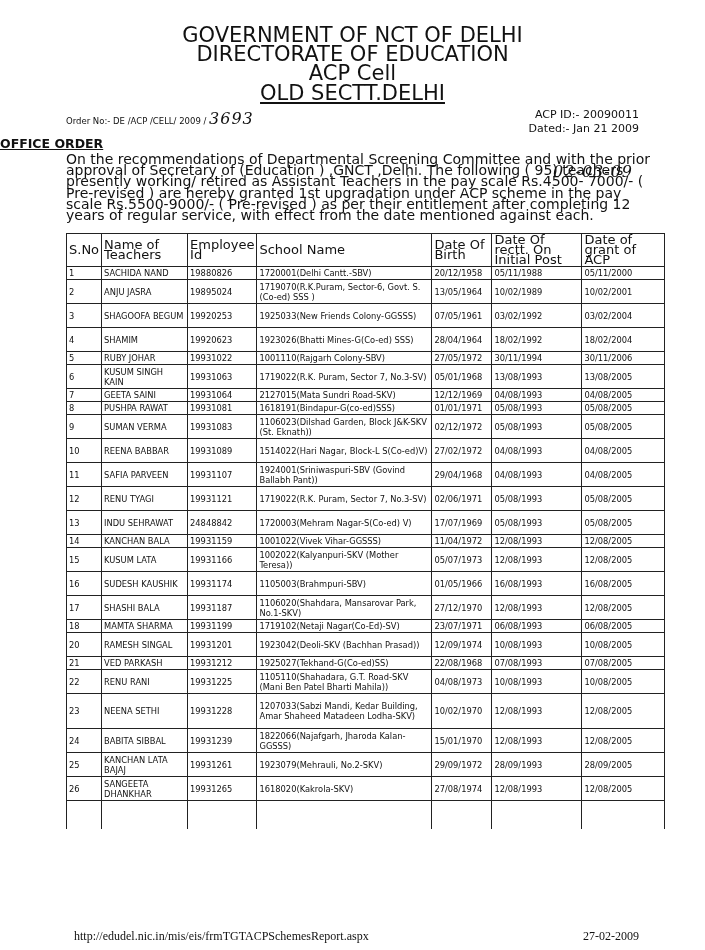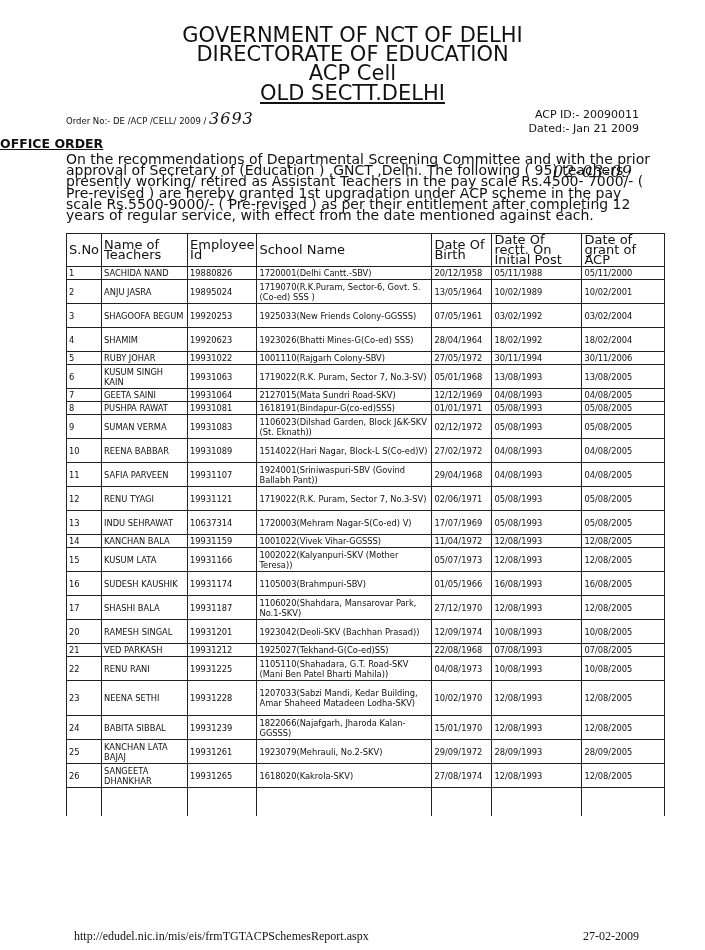--- a/index.html
+++ b/index.html
@@ -161,21 +161,21 @@
         <td>RENU TYAGI</td>
         <td>19931121</td>
         <td>1719022(R.K. Puram, Sector 7, No.3-SV)</td>
         <td>02/06/1971</td>
         <td>05/08/1993</td>
         <td>05/08/2005</td>
       </tr>
       <tr class="h2">
         <td>13</td>
         <td>INDU SEHRAWAT</td>
-        <td>10637314</td>
+        <td>24848842</td>
         <td>1720003(Mehram Nagar-S(Co-ed) V)</td>
         <td>17/07/1969</td>
         <td>05/08/1993</td>
         <td>05/08/2005</td>
       </tr>
       <tr class="h1">
         <td>14</td>
         <td>KANCHAN BALA</td>
         <td>19931159</td>
         <td>1001022(Vivek Vihar-GGSSS)</td>
@@ -203,20 +203,29 @@
       </tr>
       <tr class="h2">
         <td>17</td>
         <td>SHASHI BALA</td>
         <td>19931187</td>
         <td>1106020(Shahdara, Mansarovar Park, No.1-SKV)</td>
         <td>27/12/1970</td>
         <td>12/08/1993</td>
         <td>12/08/2005</td>
       </tr>
+      <tr class="h1">
+        <td>18</td>
+        <td>MAMTA SHARMA</td>
+        <td>19931199</td>
+        <td>1719102(Netaji Nagar(Co-Ed)-SV)</td>
+        <td>23/07/1971</td>
+        <td>06/08/1993</td>
+        <td>06/08/2005</td>
+      </tr>
       <tr class="h2">
         <td>20</td>
         <td>RAMESH SINGAL</td>
         <td>19931201</td>
         <td>1923042(Deoli-SKV (Bachhan Prasad))</td>
         <td>12/09/1974</td>
         <td>10/08/1993</td>
         <td>10/08/2005</td>
       </tr>
       <tr class="h1">

